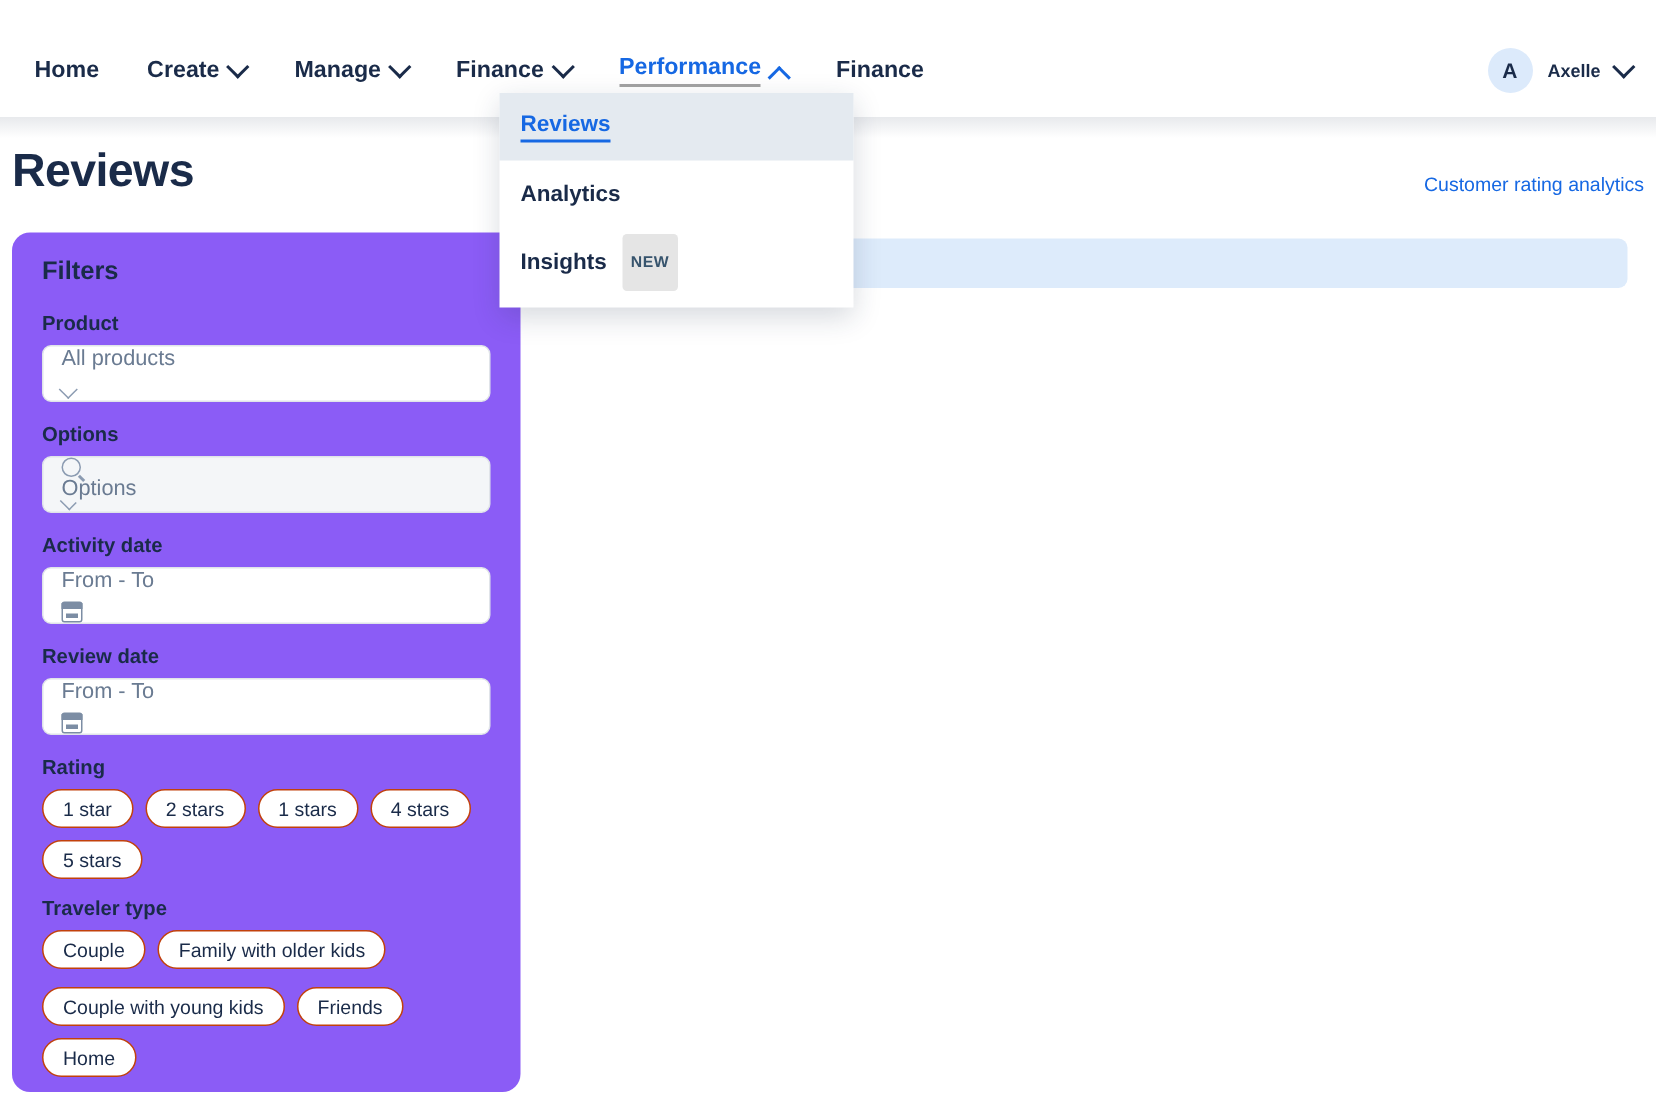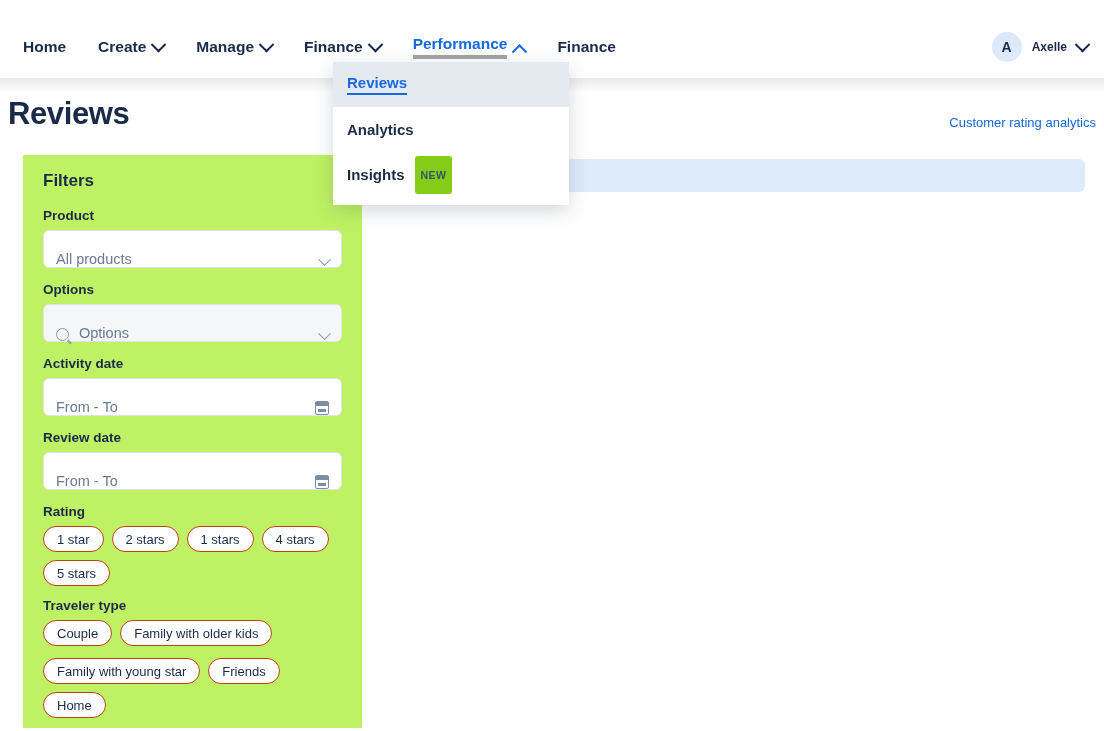--- a/index.html
+++ b/index.html
@@ -44,21 +44,21 @@
     height: 40px;
     font-size: 15.5px;
     font-weight: 700;
     color: #1a2b49;
     cursor: pointer;
     white-space: nowrap;
     position: relative;
   }
   .nav-item.active { color: #1668e3; }
   .nav-item.active .nav-label {
-    border-bottom: 4px solid #a3a3a3;
+    border-bottom: 2px solid #a3a3a3;
     padding-bottom: 2px;
   }
   .chev {
     display: inline-block;
     width: 11px; height: 11px;
     border-right: 2px solid currentColor;
     border-bottom: 2px solid currentColor;
     transform: rotate(45deg) translate(-2px,-2px);
   }
   .chev.up { transform: rotate(-135deg) translate(-3px,-3px); }
@@ -110,21 +110,21 @@
   .dd-item.active {
     background: #e4eaf0;
     color: #1668e3;
   }
   .dd-item.active .dd-label {
     border-bottom: 2px solid #1668e3;
     padding-bottom: 2px;
   }
   .dd-item:not(.active) { padding-left: 14px; }
   .badge-new {
-    background: #84cc16;
+    background: #e5e5e5;
     color: #37546d;
     font-size: 10.5px;
     font-weight: 700;
     letter-spacing: 0.4px;
     border-radius: 3px;
     padding: 13px 6px;
   }
 
   
   .page-title {
@@ -149,24 +149,24 @@
     left: 360px; top: 159px;
     width: 725px; height: 33px;
     background: #ddebfb;
     border-radius: 6px;
     z-index: 5;
   }
 
   
   .filters {
     position: absolute;
-    left: 23px; top: 155px;
+    left: 8px; top: 155px;
     width: 339px; height: 573px;
-    background: #bef264;
-    border-radius: 1px;
+    background: #8b5cf6;
+    border-radius: 12px;
     padding: 16px 20px;
     z-index: 10;
   }
   .filters-title {
     font-size: 17px;
     font-weight: 700;
     margin-bottom: 17px;
   }
   .field-label {
     font-size: 13.5px;
@@ -174,26 +174,27 @@
     color: #1a2b49;
     margin-bottom: 7px;
   }
   .select-box {
     position: relative;
     height: 38px;
     background: #ffffff;
     border: 1px solid #e0e4e9;
     border-radius: 6px;
     display: flex;
-    align-items: flex-end;
+    align-items: flex-start;
     padding: 0 12px;
     font-size: 14.5px;
     color: #6a7b92;
     margin-bottom: 14px;
     cursor: pointer;
+    flex-direction: column;
   }
   .select-box.disabled {
     background: #f4f6f8;
     cursor: default;
   }
   .select-box .value { flex: 1; }
   .sel-chev {
     width: 9px; height: 9px;
     border-right: 1.6px solid #8b9bb1;
     border-bottom: 1.6px solid #8b9bb1;
@@ -348,20 +349,20 @@
     <div class="chip">4 stars</div>
     <div class="chip">5 stars</div>
   </div>
 
   <div class="field-label">Traveler type</div>
   <div class="chip-row">
     <div class="chip">Couple</div>
     <div class="chip">Family with older kids</div>
   </div>
   <div class="chip-row">
-    <div class="chip">Family with young star</div>
+    <div class="chip">Couple with young kids</div>
     <div class="chip">Friends</div>
     <div class="chip">Home</div>
   </div>
 
   <div class="field-label mt4">Comments &amp; Replies</div>
 
 </div>
 
 </body></html>

